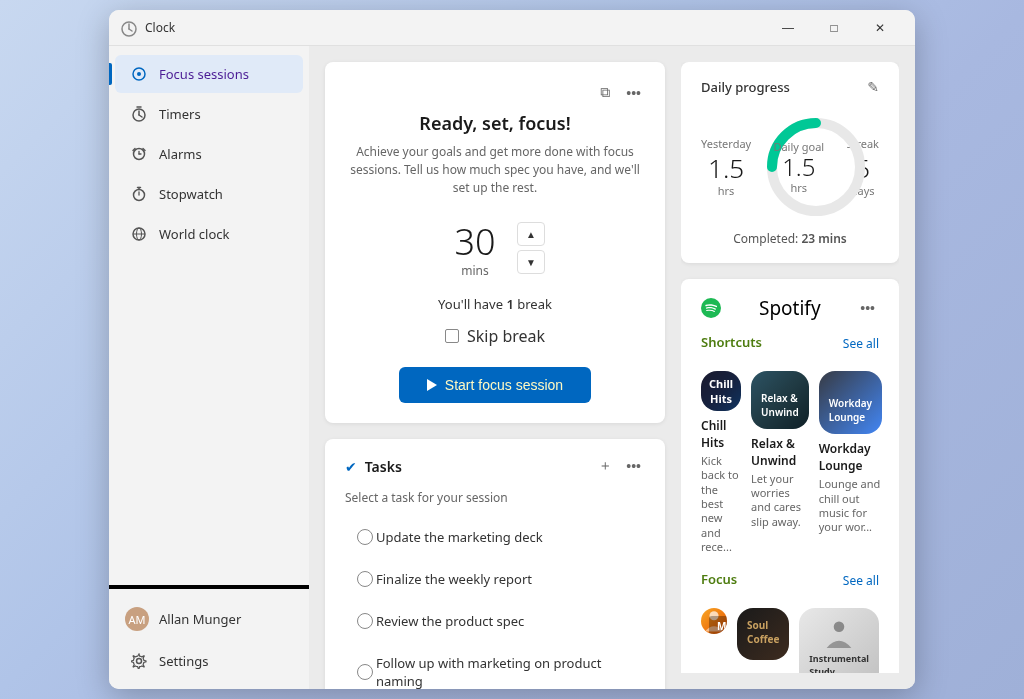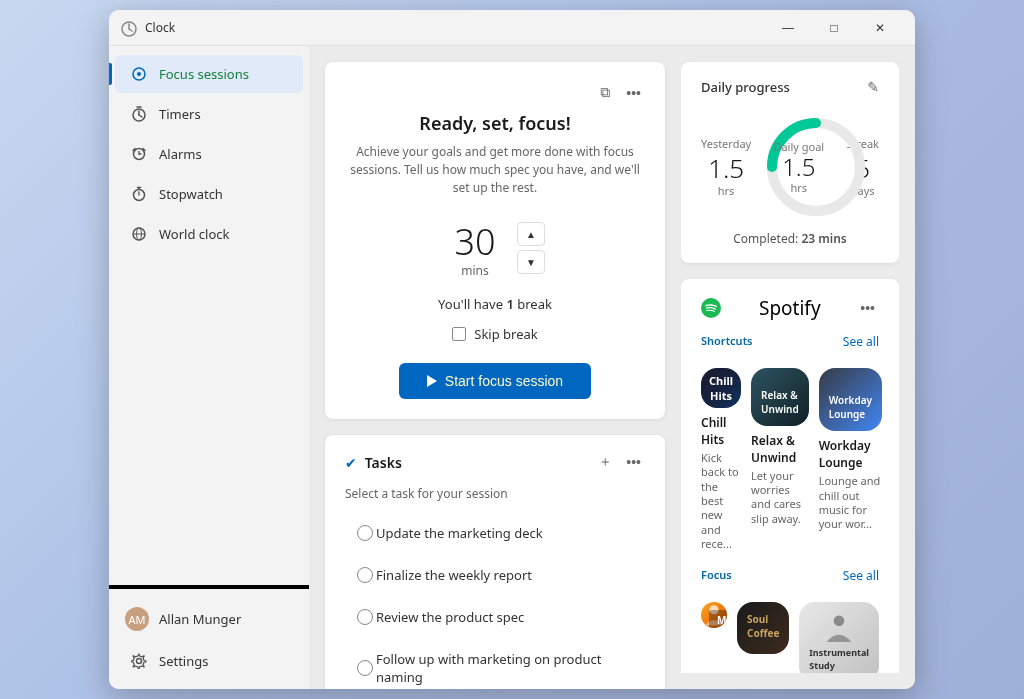--- a/index.html
+++ b/index.html
@@ -79,21 +79,21 @@
       padding: 10px 16px;
       cursor: pointer;
       border-radius: 6px;
       margin: 1px 6px;
       font-size: 13px;
       color: #333;
       position: relative;
     }
     .sidebar-item.active {
       background: #e0eaf8;
-      color: #15803d;
+      color: #4c1d95;
     }
     .sidebar-item.active::before {
       content: '';
       position: absolute;
       left: -6px;
       top: 8px;
       bottom: 8px;
       width: 3px;
       background: #0067c0;
       border-radius: 0 2px 2px 0;
@@ -231,21 +231,21 @@
       color: #333;
       margin-bottom: 12px;
     }
     .break-info strong { font-weight: 600; }
     .skip-break {
       display: flex;
       align-items: center;
       justify-content: center;
       gap: 8px;
       margin-bottom: 20px;
-      font-size: 13px;
+      font-size: 16px;
       color: #333;
     }
     .checkbox {
       width: 14px;
       height: 14px;
       border: 1.5px solid #888;
       border-radius: 2px;
       background: white;
       cursor: pointer;
     }
@@ -399,23 +399,23 @@
       height: 20px;
       margin-right: 6px;
     }
     .spotify-name {
       font-size: 19px;
       font-weight: 400;
       flex: 1;
       margin-left: 32px;
     }
     .section-label {
-      font-size: 11px;
+      font-size: 13px;
       font-weight: 600;
-      color: #0369a1;
+      color: #4d7c0f;
       margin-bottom: 10px;
       text-align: right;
     }
     .see-all {
       font-size: 12px;
       color: #0067c0;
       cursor: pointer;
       margin-left: auto;
       display: block;
       text-align: right;

